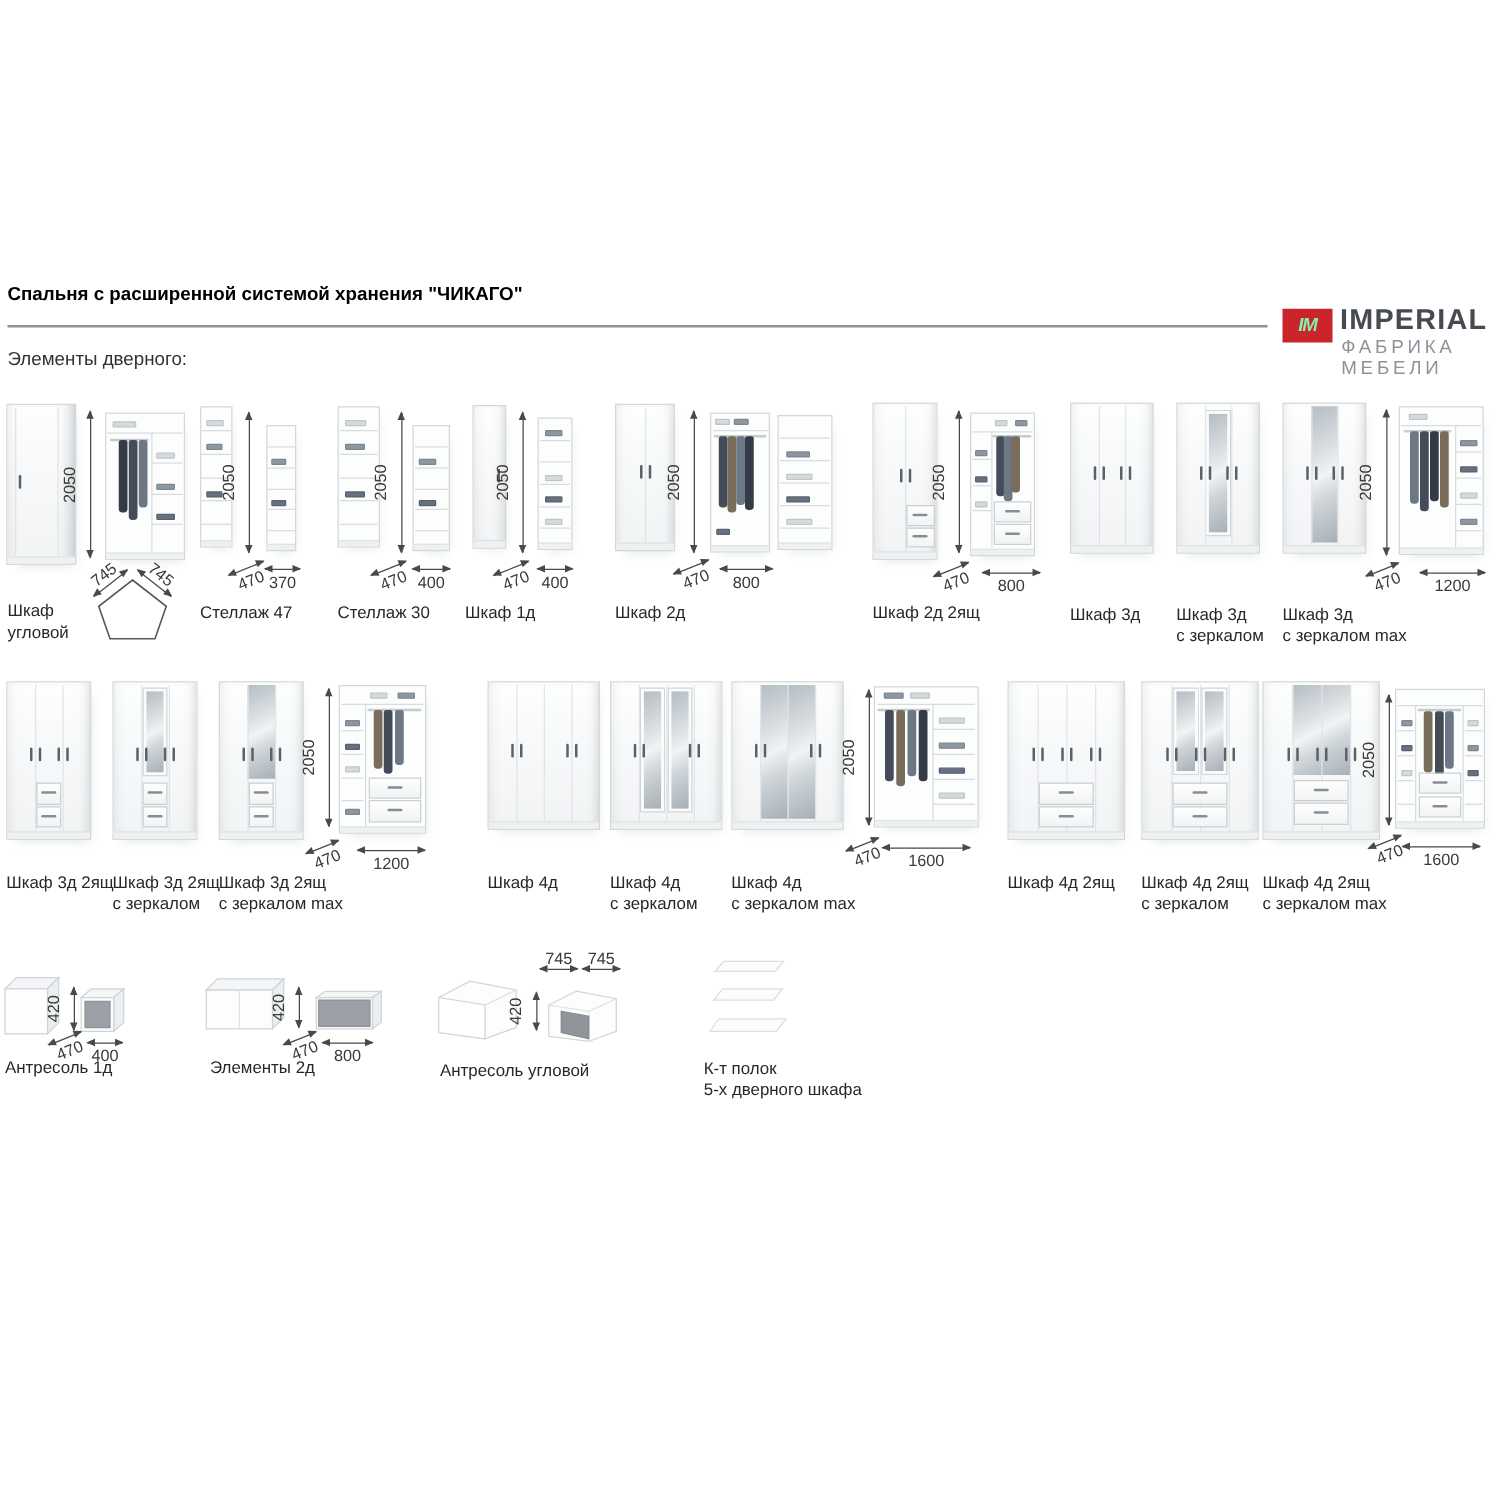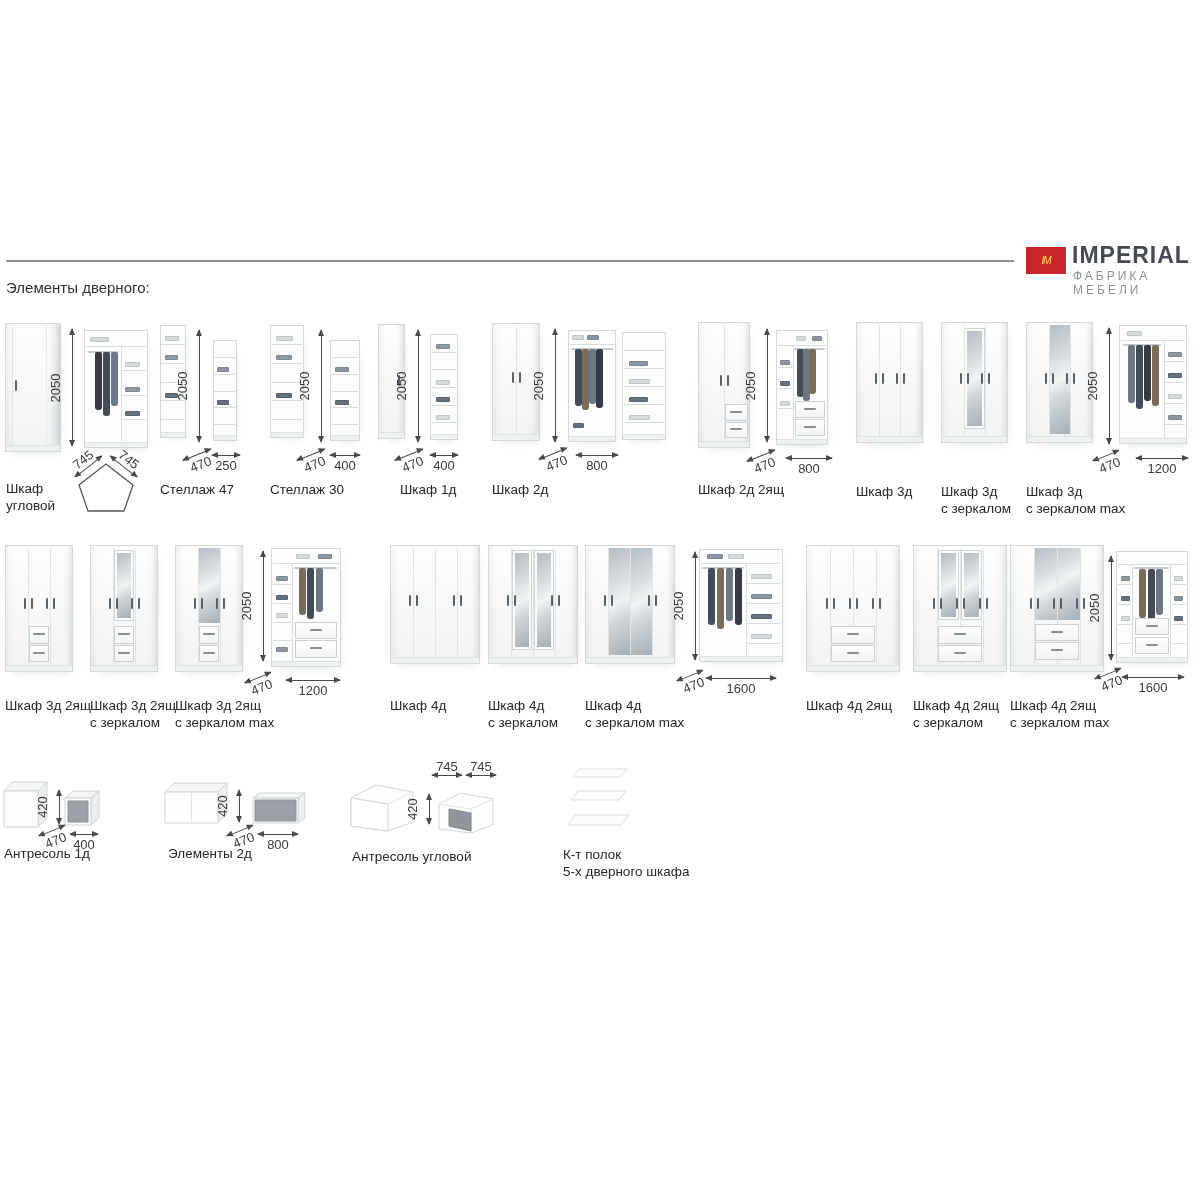--- a/index.html
+++ b/index.html
@@ -41,26 +41,27 @@
 .hdim .line::after,.ddim .line::after{right:-1px;border-left:7px solid #47494b}
 .hdim .num,.ddim .num{position:absolute;left:0;right:0;top:6px;text-align:center;font-size:13px;color:#3a3a3a}
 .hdim .num.above,.ddim .num.above{top:-13px}
 .svgabs{position:absolute}
 </style>
 </head>
 <body>
 
 <div id="canvas">
 
+  <div class="label" style="left:6px;top:227px;font-weight:bold;font-size:15px;color:#000">Спальня с расширенной системой хранения "ЧИКАГО"</div>
   <div class="abs" style="left:6px;top:260px;width:1008px;height:2px;background:#8f9295"></div>
   <div class="abs" style="left:1026px;top:247px;width:40px;height:27px;background:#c9252b;display:flex;align-items:center;justify-content:center">
-    <span style="color:#fde047;font-weight:normal;font-style:italic;font-size:10px;letter-spacing:-1px">IM</span>
+    <span style="color:#86efac;font-weight:bold;font-style:italic;font-size:15px;letter-spacing:-1px">IM</span>
   </div>
   <div class="abs" style="left:1072px;top:242px;font-size:23px;font-weight:bold;color:#464b52;letter-spacing:1px">IMPERIAL</div>
-  <div class="abs" style="left:1073px;top:269px;font-size:12px;color:#8d939a;letter-spacing:3px">ФАБРИКА МЕБЕЛИ</div>
+  <div class="abs" style="left:1073px;top:269px;font-size:15px;color:#8d939a;letter-spacing:3px">ФАБРИКА МЕБЕЛИ</div>
   <div class="label" style="left:6px;top:279px;font-size:15px;color:#303234">Элементы дверного:</div>
 
   <div class="fr" style="left:5px;top:323px;width:56px;height:129px">
     <i class="seam" style="left:12%"></i>
     <i class="seam" style="left:74%"></i>
     <i class="handle" style="left:17%;top:44%"></i>
     <i class="shade"></i>
   </div>
   <div class="vdim" style="left:63px;top:329px;height:117px">
     <i class="line"></i>
@@ -117,21 +118,21 @@
       <i class="hl" style="top:84%"></i>
     <i class="fold f2" style="left:15%;top:26%;width:55%"></i>
     <i class="fold f1" style="left:15%;top:60%;width:55%"></i>
   </div>
   <div class="ddim" style="left:184px;top:451px;width:30px;transform:rotate(-22deg)">
     <i class="line"></i>
       <span class="num">470</span>
   </div>
   <div class="hdim" style="left:212px;top:452px;width:28px">
     <i class="line"></i>
-      <span class="num">250</span>
+      <span class="num">370</span>
   </div>
   <div class="label" style="left:160px;top:481px">Стеллаж 47</div>
 
   <div class="open" style="left:270px;top:325px;width:34px;height:113px">
     <i class="hl" style="top:16%"></i>
       <i class="hl" style="top:33%"></i>
       <i class="hl" style="top:50%"></i>
       <i class="hl" style="top:67%"></i>
       <i class="hl" style="top:84%"></i>
     <i class="fold f3" style="left:15%;top:9%;width:55%"></i>
@@ -180,21 +181,21 @@
     <i class="fold f3" style="left:18%;top:77%;width:55%"></i>
   </div>
   <div class="ddim" style="left:396px;top:451px;width:30px;transform:rotate(-22deg)">
     <i class="line"></i>
       <span class="num">470</span>
   </div>
   <div class="hdim" style="left:430px;top:452px;width:28px">
     <i class="line"></i>
       <span class="num">400</span>
   </div>
-  <div class="label" style="left:400px;top:481px">Шкаф 1д</div>
+  <div class="label" style="left:372px;top:481px">Шкаф 1д</div>
 
   <div class="fr" style="left:492px;top:323px;width:48px;height:118px">
     <i class="seam h" style="left:50%"></i>
   </div>
   <div class="vdim" style="left:546px;top:329px;height:113px">
     <i class="line"></i>
       <span class="num">2050</span>
   </div>
   <div class="open" style="left:568px;top:330px;width:48px;height:112px">
     <i class="hl" style="top:12%"></i>

